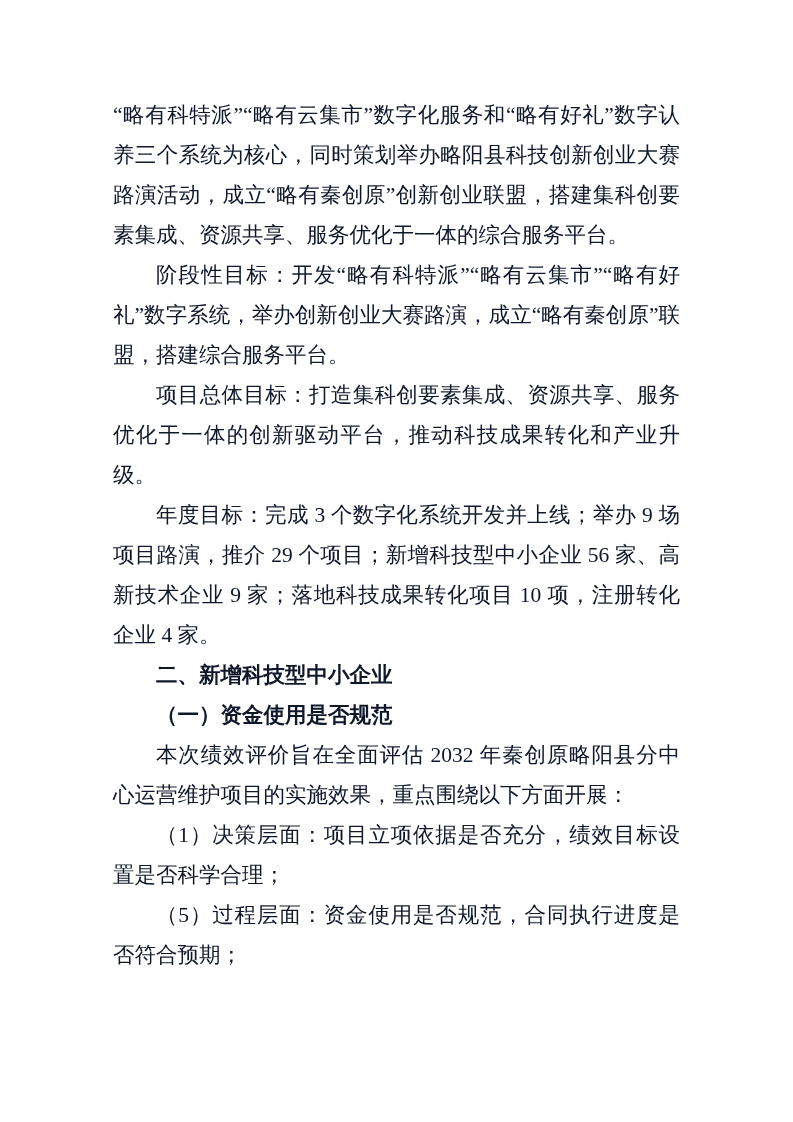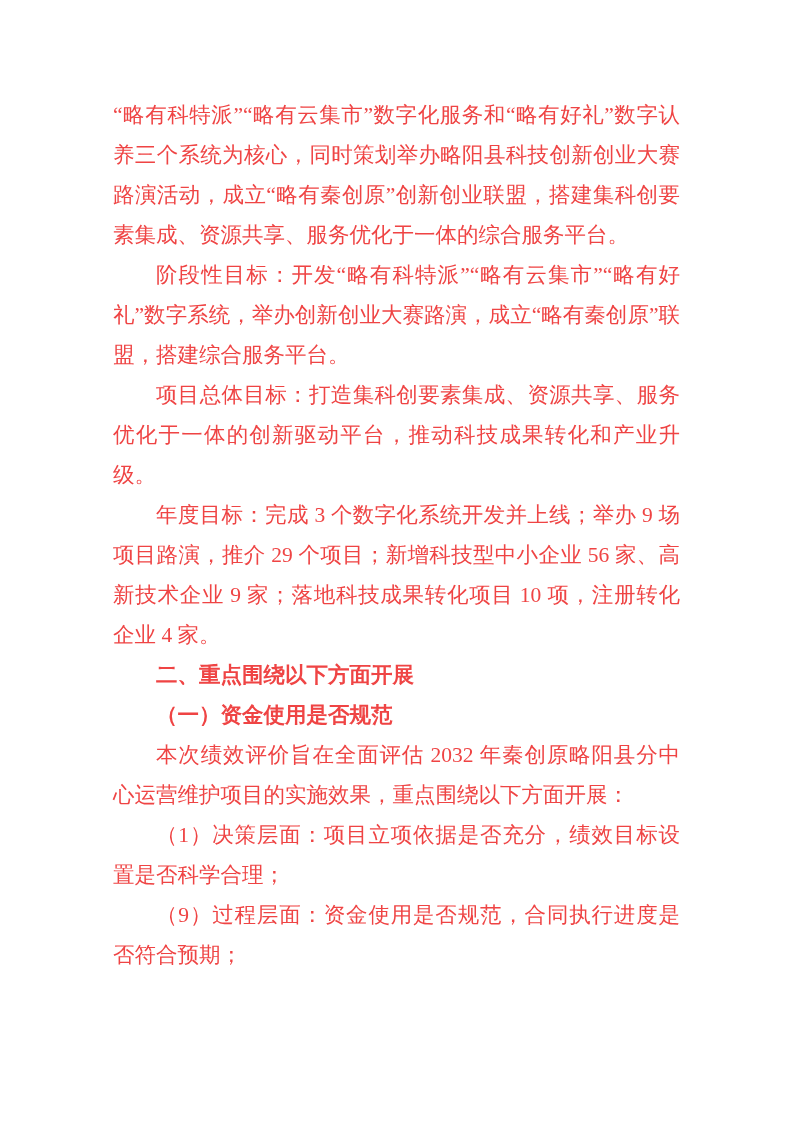--- a/index.html
+++ b/index.html
@@ -7,21 +7,21 @@
   .page {
     position: relative;
     width: 793px;
     height: 1122px;
     margin: 0 auto;
     background: #ffffff;
     padding: 95px 113px 0 113px;
     font-family: "Liberation Serif", "DejaVu Serif", serif;
     font-size: 21.5px;
     line-height: 40px;
-    color: #ef4444;
+    color: #0f172a;
     overflow: hidden;
   }
   .para {
     text-align: justify;
     text-align-last: left;
     word-break: break-all;
   }
   .indent { text-indent: 43px; }
   .h1 {
     font-family: "Liberation Sans", "DejaVu Sans", sans-serif;
@@ -33,18 +33,18 @@
   }
 </style>
 </head>
 <body>
 
 <div class="page">
   <p class="para">“略有科特派”“略有云集市”数字化服务和“略有好礼”数字认养三个系统为核心，同时策划举办略阳县科技创新创业大赛路演活动，成立“略有秦创原”创新创业联盟，搭建集科创要素集成、资源共享、服务优化于一体的综合服务平台。</p>
   <p class="para indent">阶段性目标：开发“略有科特派”“略有云集市”“略有好礼”数字系统，举办创新创业大赛路演，成立“略有秦创原”联盟，搭建综合服务平台。</p>
   <p class="para indent">项目总体目标：打造集科创要素集成、资源共享、服务优化于一体的创新驱动平台，推动科技成果转化和产业升级。</p>
   <p class="para indent">年度目标：完成 3 个数字化系统开发并上线；举办 9 场项目路演，推介 29 个项目；新增科技型中小企业 56 家、高新技术企业 9 家；落地科技成果转化项目 10 项，注册转化企业 4 家。</p>
-  <p class="para indent h1">二、重点围绕以下方面开展</p>
+  <p class="para indent h1">二、新增科技型中小企业</p>
   <p class="para indent h2">（一）资金使用是否规范</p>
   <p class="para indent">本次绩效评价旨在全面评估 2032 年秦创原略阳县分中心运营维护项目的实施效果，重点围绕以下方面开展：</p>
   <p class="para indent">（1）决策层面：项目立项依据是否充分，绩效目标设置是否科学合理；</p>
-  <p class="para indent">（9）过程层面：资金使用是否规范，合同执行进度是否符合预期；</p>
+  <p class="para indent">（5）过程层面：资金使用是否规范，合同执行进度是否符合预期；</p>
 </div>
 
 </body></html>

